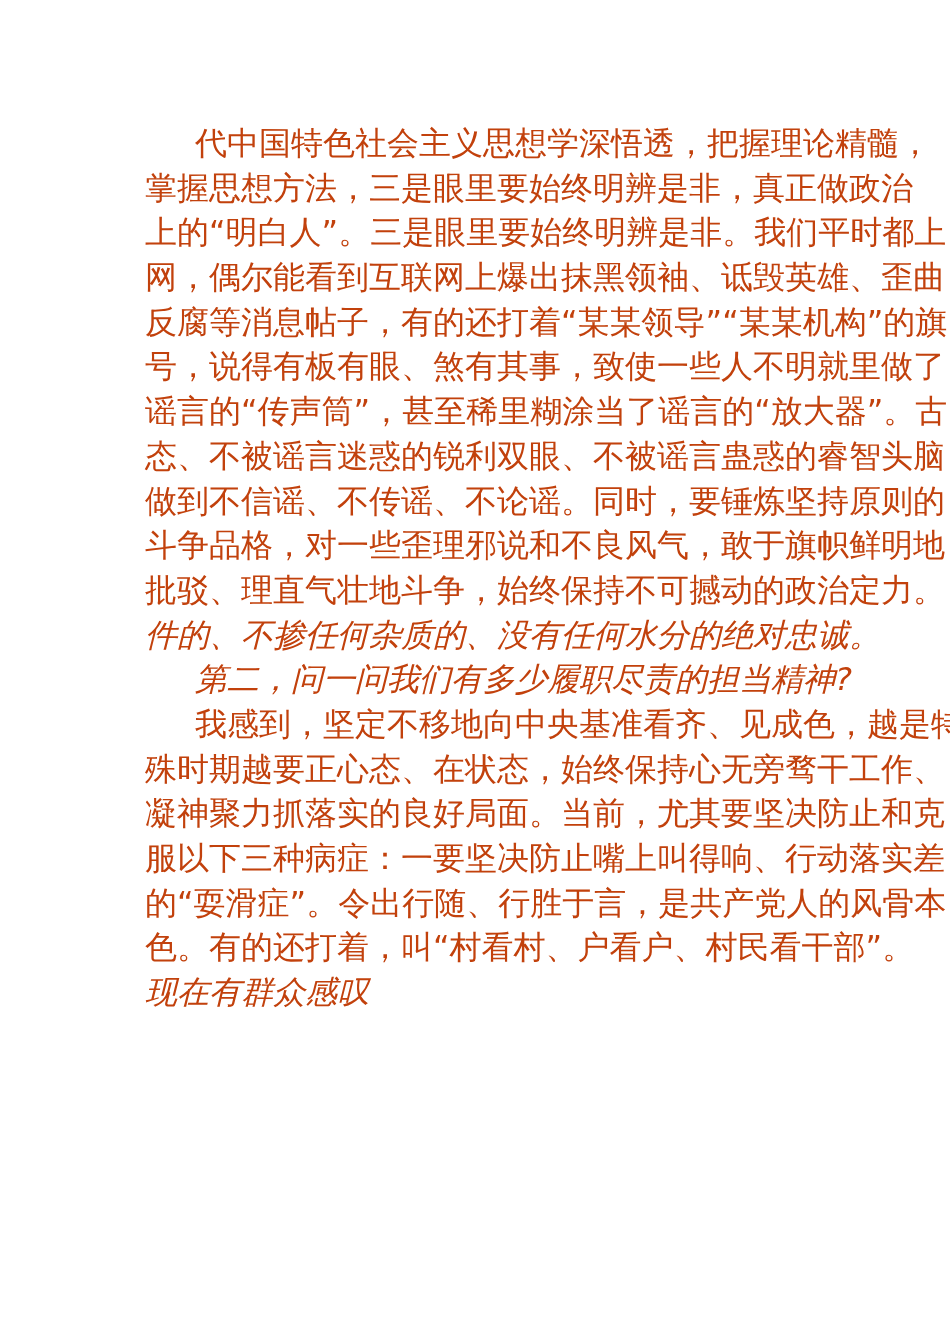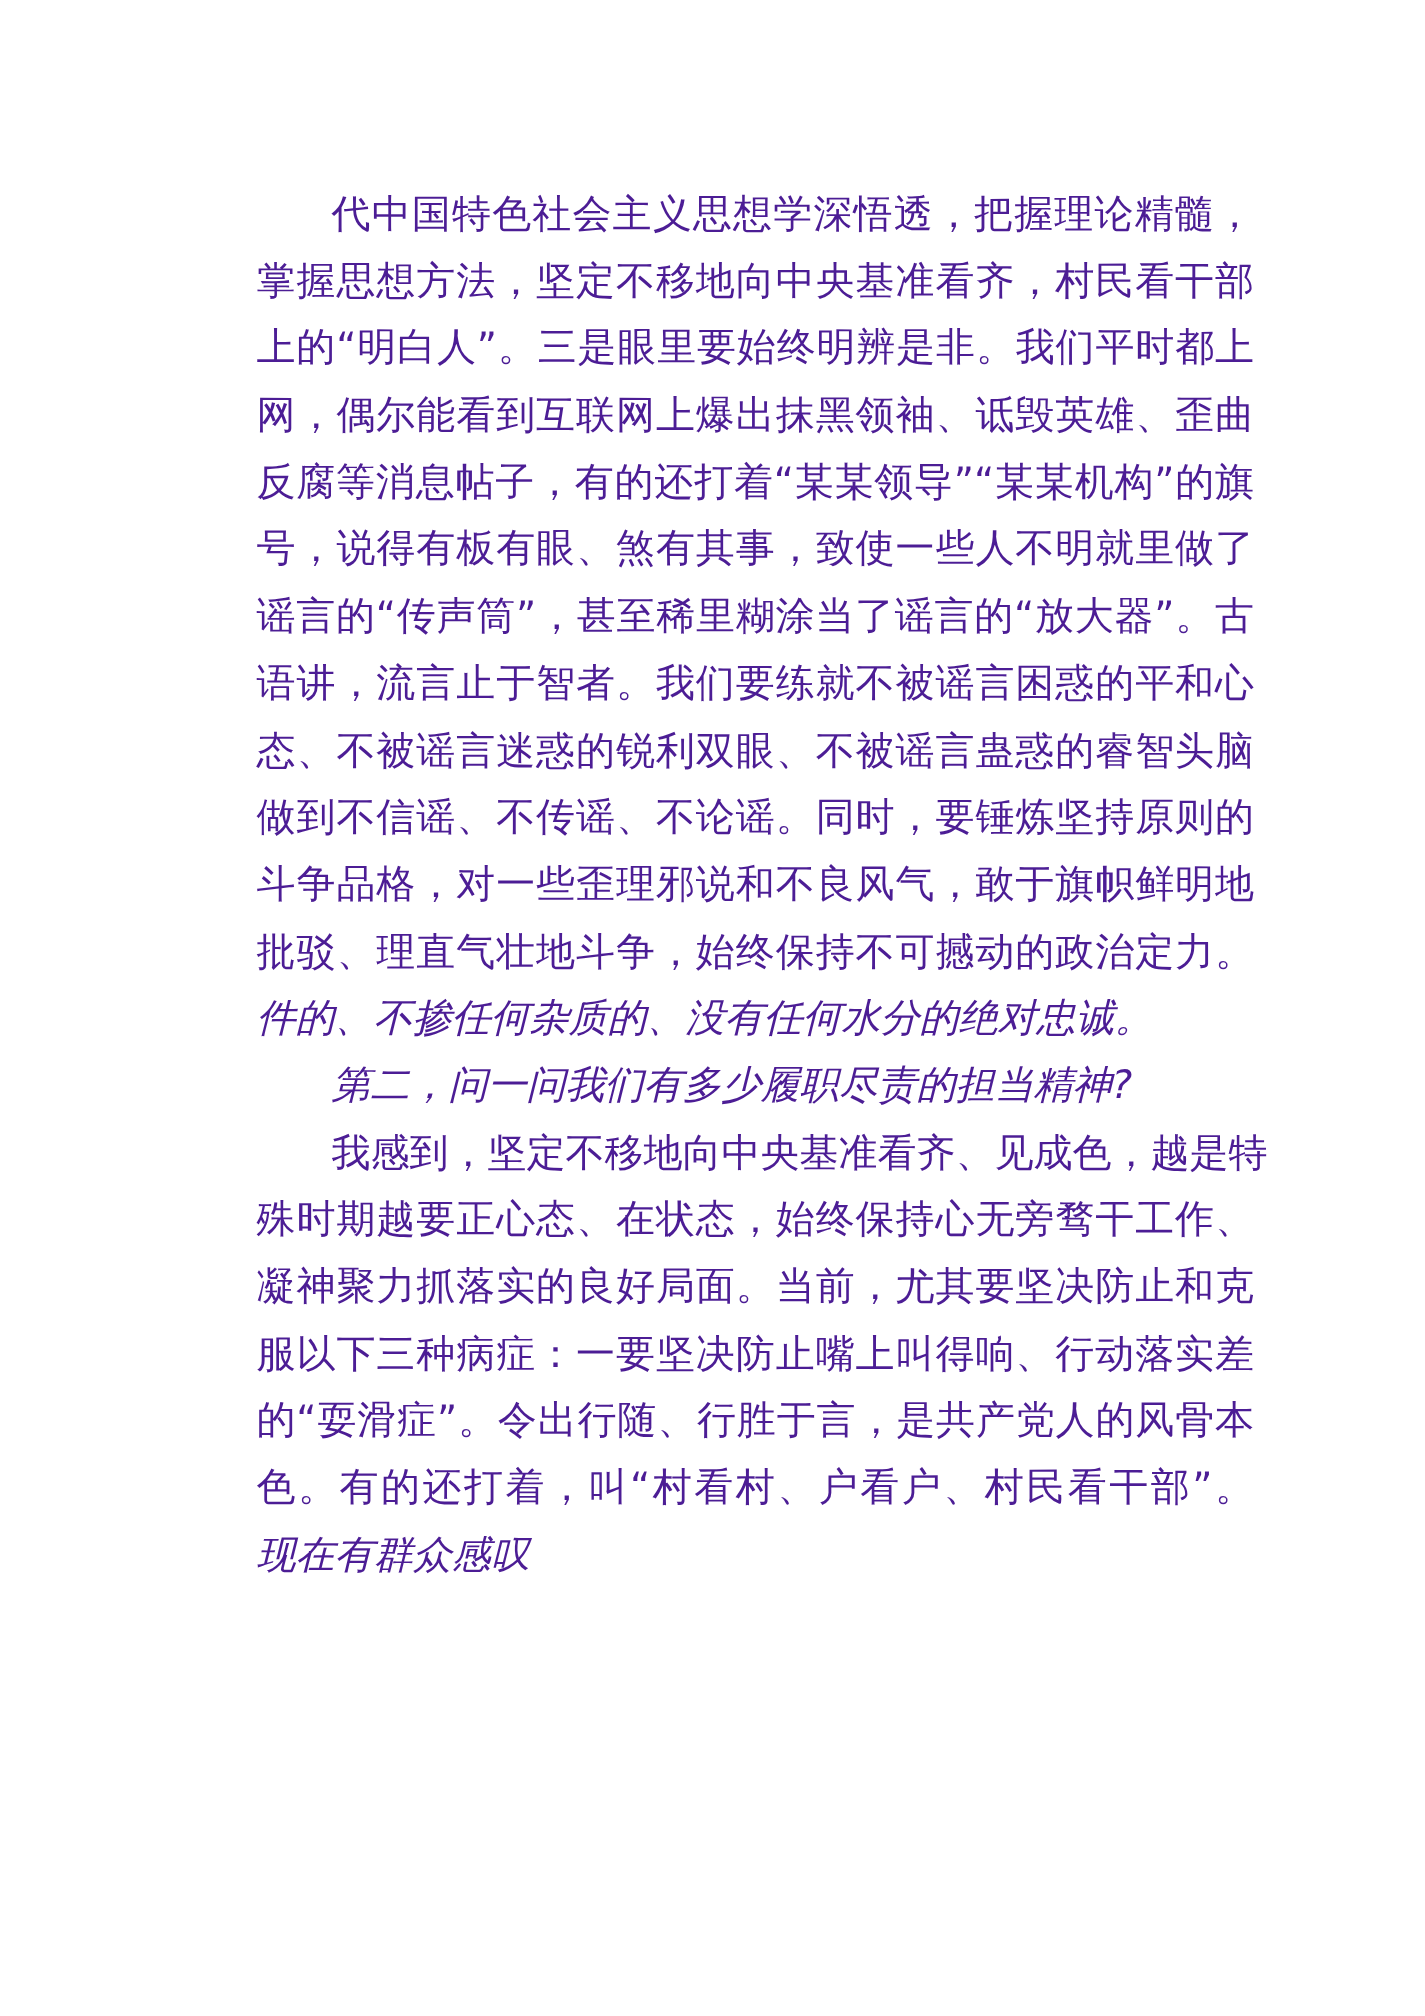--- a/index.html
+++ b/index.html
@@ -3,42 +3,41 @@
 <meta charset="utf-8">
 <style>
   html, body { margin: 0; padding: 0; background: #ffffff; }
   body { width: 950px; height: 1344px; position: relative; overflow: hidden; }
   .page {
     position: absolute; left: 0; top: 0; width: 950px; height: 1344px; background: #ffffff;
   }
   .text-block {
     position: absolute; left: 145px; top: 121px; width: 665px;
     font-family: "DejaVu Sans", "Liberation Sans", sans-serif;
-    font-size: 26px; color: #4c1d95; margin-left: 26px;
+    font-size: 32px; color: #c2410c;
   }
   .line {
     height: 44.7px; line-height: 44.7px; white-space: nowrap;
     text-align: justify; text-align-last: justify;
   }
   .line.indent { padding-left: 50px; }
   .line.last { text-align-last: left; font-style: italic; }
 </style>
 </head>
 <body>
 
 <div class="page">
   <div class="text-block">
     <div class="line indent">代中国特色社会主义思想学深悟透，把握理论精髓，</div>
-    <div class="line">掌握思想方法，坚定不移地向中央基准看齐，村民看干部</div>
+    <div class="line">掌握思想方法，三是眼里要始终明辨是非，真正做政治</div>
     <div class="line">上的“明白人”。三是眼里要始终明辨是非。我们平时都上</div>
     <div class="line">网，偶尔能看到互联网上爆出抹黑领袖、诋毁英雄、歪曲</div>
     <div class="line">反腐等消息帖子，有的还打着“某某领导”“某某机构”的旗</div>
     <div class="line">号，说得有板有眼、煞有其事，致使一些人不明就里做了</div>
     <div class="line">谣言的“传声筒”，甚至稀里糊涂当了谣言的“放大器”。古</div>
-    <div class="line">语讲，流言止于智者。我们要练就不被谣言困惑的平和心</div>
     <div class="line">态、不被谣言迷惑的锐利双眼、不被谣言蛊惑的睿智头脑</div>
     <div class="line">做到不信谣、不传谣、不论谣。同时，要锤炼坚持原则的</div>
     <div class="line">斗争品格，对一些歪理邪说和不良风气，敢于旗帜鲜明地</div>
     <div class="line">批驳、理直气壮地斗争，始终保持不可撼动的政治定力。</div>
     <div class="line last">件的、不掺任何杂质的、没有任何水分的绝对忠诚。</div>
     <div class="line indent last">第二，问一问我们有多少履职尽责的担当精神?</div>
     <div class="line indent">我感到，坚定不移地向中央基准看齐、见成色，越是特</div>
     <div class="line">殊时期越要正心态、在状态，始终保持心无旁骛干工作、</div>
     <div class="line">凝神聚力抓落实的良好局面。当前，尤其要坚决防止和克</div>
     <div class="line">服以下三种病症：一要坚决防止嘴上叫得响、行动落实差</div>

